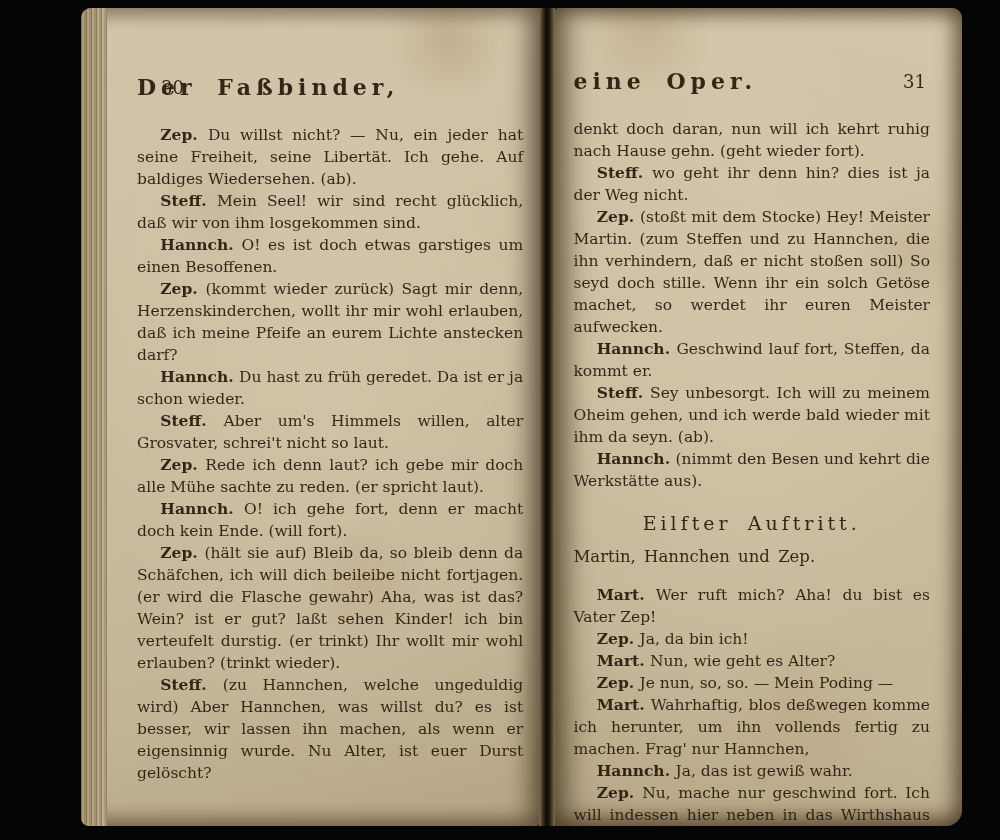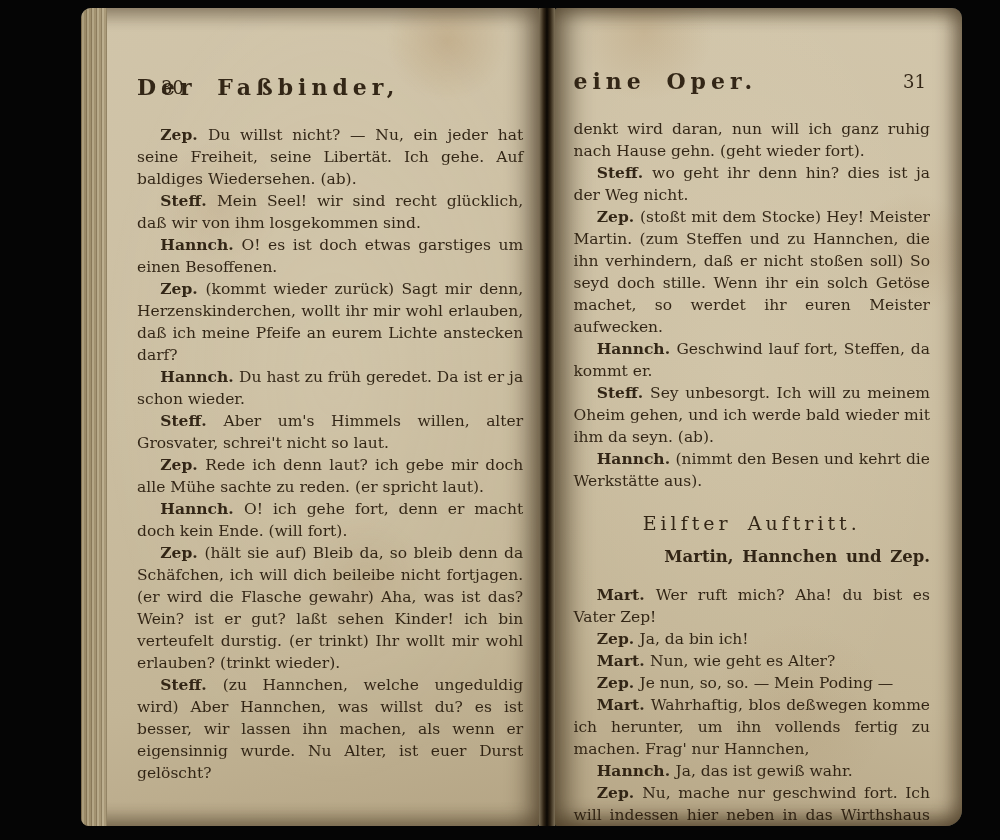--- a/index.html
+++ b/index.html
@@ -104,24 +104,24 @@
   .block.scene-heading {
     text-align: center;
     text-indent: 0;
     font-size: 19px;
     font-weight: normal;
     letter-spacing: 4px;
     word-spacing: 6px;
     margin: 20px 0 12px 0;
   }
   .block.scene-characters {
-    text-align: right;
+    text-align: left;
     text-indent: 0;
     font-size: 16.5px;
-    font-weight: bold;
+    font-weight: normal;
     word-spacing: 3px;
     margin: 0 0 16px 0;
   }
 </style>
 </head>
 <body>
 
 <div class="book">
 
   <div class="page left">
@@ -148,21 +148,21 @@
 
   <div class="gutter"></div>
 
   <div class="page right">
     <div class="content">
       <div class="header-row">
         <span class="running-header">eine Oper.</span>
         <span class="pagenum right-num">31</span>
       </div>
       <div class="text-col">
-          <div class="block para noindent">denkt wird daran, nun will ich ganz ruhig nach Hause gehn. (geht wieder fort).</div>
+          <div class="block para noindent">denkt doch daran, nun will ich kehrt ruhig nach Hause gehn. (geht wieder fort).</div>
           <div class="block para"><span class="speaker">Steff. </span>wo geht ihr denn hin? dies ist ja der Weg nicht.</div>
           <div class="block para"><span class="speaker">Zep. </span>(stoßt mit dem Stocke) Hey! Meister Martin. (zum Steffen und zu Hannchen, die ihn verhindern, daß er nicht stoßen soll) So seyd doch stille. Wenn ihr ein solch Getöse machet, so werdet ihr euren Meister aufwecken.</div>
           <div class="block para"><span class="speaker">Hannch. </span>Geschwind lauf fort, Steffen, da kommt er.</div>
           <div class="block para"><span class="speaker">Steff. </span>Sey unbesorgt. Ich will zu meinem Oheim gehen, und ich werde bald wieder mit ihm da seyn. (ab).</div>
           <div class="block para"><span class="speaker">Hannch. </span>(nimmt den Besen und kehrt die Werkstätte aus).</div>
           <div class="block scene-heading">Eilfter Auftritt.</div>
           <div class="block scene-characters">Martin, Hannchen und Zep.</div>
           <div class="block para"><span class="speaker">Mart. </span>Wer ruft mich? Aha! du bist es Vater Zep!</div>
           <div class="block para"><span class="speaker">Zep. </span>Ja, da bin ich!</div>
           <div class="block para"><span class="speaker">Mart. </span>Nun, wie geht es Alter?</div>

